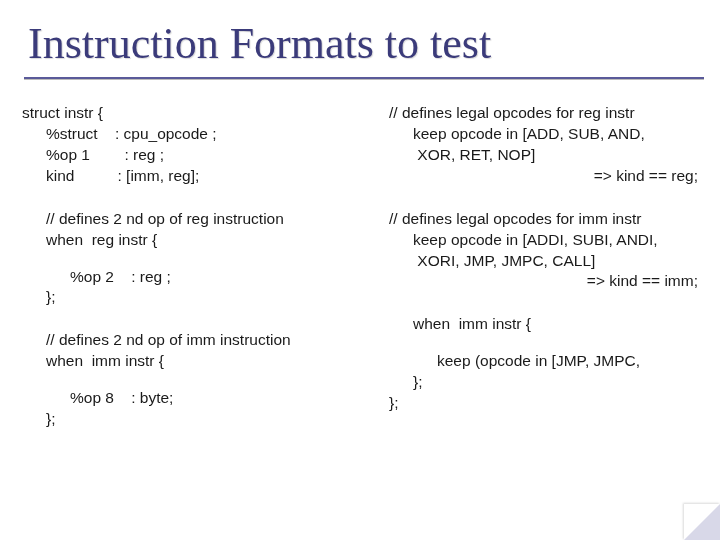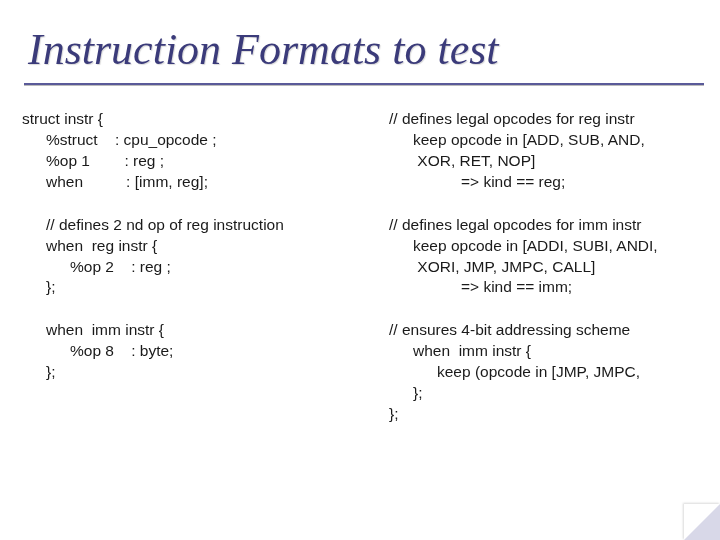--- a/index.html
+++ b/index.html
@@ -8,23 +8,22 @@
     height: 540px;
     background: #ffffff;
     font-family: Arial, Helvetica, sans-serif;
     position: relative;
     overflow: hidden;
   }
   .title {
     font-family: "Times New Roman", Times, serif;
     font-size: 44px;
     color: #3b3b7a;
-    padding: 24px 0 8px 28px;
+    padding: 18px 0 8px 28px;
     text-shadow: 1px 1px 1px rgba(0,0,0,0.15);
-    font-style: italic;
   }
   .underline {
     height: 2px;
     background: #5a5a99;
     margin: 0 16px 0 24px;
     box-shadow: 0 1px 0 #bbb;
   }
   .content {
     display: flex;
     flex-direction: row;
@@ -37,22 +36,22 @@
     line-height: 1.35;
     color: #1a1a1a;
   }
   .block {
     margin-bottom: 22px;
   }
   .block .line {
     white-space: pre;
   }
   .indent1 { padding-left: 24px; }
-  .indent2 { padding-left: 48px; }
-  .indent3 { padding-left: 72px; }
+  .indent2 { padding-left: 48px; margin-top: 16px; }
+  .indent3 { padding-left: 72px; text-align: right; }
   .corner {
     position: absolute;
     right: 0;
     bottom: 0;
     width: 36px;
     height: 36px;
   }
   .corner::before {
     content: "";
     position: absolute;
@@ -81,50 +80,50 @@
 <div class="title">Instruction Formats to test</div>
 <div class="underline"></div>
 
 <div class="content">
 
   <div class="col">
     <div class="block">
       <div class="line">struct instr {</div>
       <div class="line indent1">%struct    : cpu_opcode ;</div>
       <div class="line indent1">%op 1        : reg ;</div>
-      <div class="line indent1">when          : [imm, reg];</div>
+      <div class="line indent1">kind          : [imm, reg];</div>
     </div>
     <div class="block">
       <div class="line indent1">// defines 2 nd op of reg instruction</div>
       <div class="line indent1">when  reg instr {</div>
       <div class="line indent2">%op 2    : reg ;</div>
       <div class="line indent1">};</div>
     </div>
     <div class="block">
+      <div class="line indent1">// defines 2 nd op of imm instruction</div>
       <div class="line indent1">when  imm instr {</div>
       <div class="line indent2">%op 8    : byte;</div>
       <div class="line indent1">};</div>
     </div>
   </div>
 
   <div class="col">
     <div class="block">
       <div class="line">// defines legal opcodes for reg instr</div>
       <div class="line indent1">keep opcode in [ADD, SUB, AND,</div>
       <div class="line indent1"> XOR, RET, NOP]</div>
       <div class="line indent3">=&gt; kind == reg;</div>
     </div>
     <div class="block">
       <div class="line">// defines legal opcodes for imm instr</div>
       <div class="line indent1">keep opcode in [ADDI, SUBI, ANDI,</div>
       <div class="line indent1"> XORI, JMP, JMPC, CALL]</div>
       <div class="line indent3">=&gt; kind == imm;</div>
     </div>
     <div class="block">
-      <div class="line">// ensures 4-bit addressing scheme</div>
       <div class="line indent1">when  imm instr {</div>
       <div class="line indent2">keep (opcode in [JMP, JMPC,</div>
       <div class="line indent1">};</div>
       <div class="line">};</div>
     </div>
   </div>
 
 </div>
 
 <div class="corner"></div>

